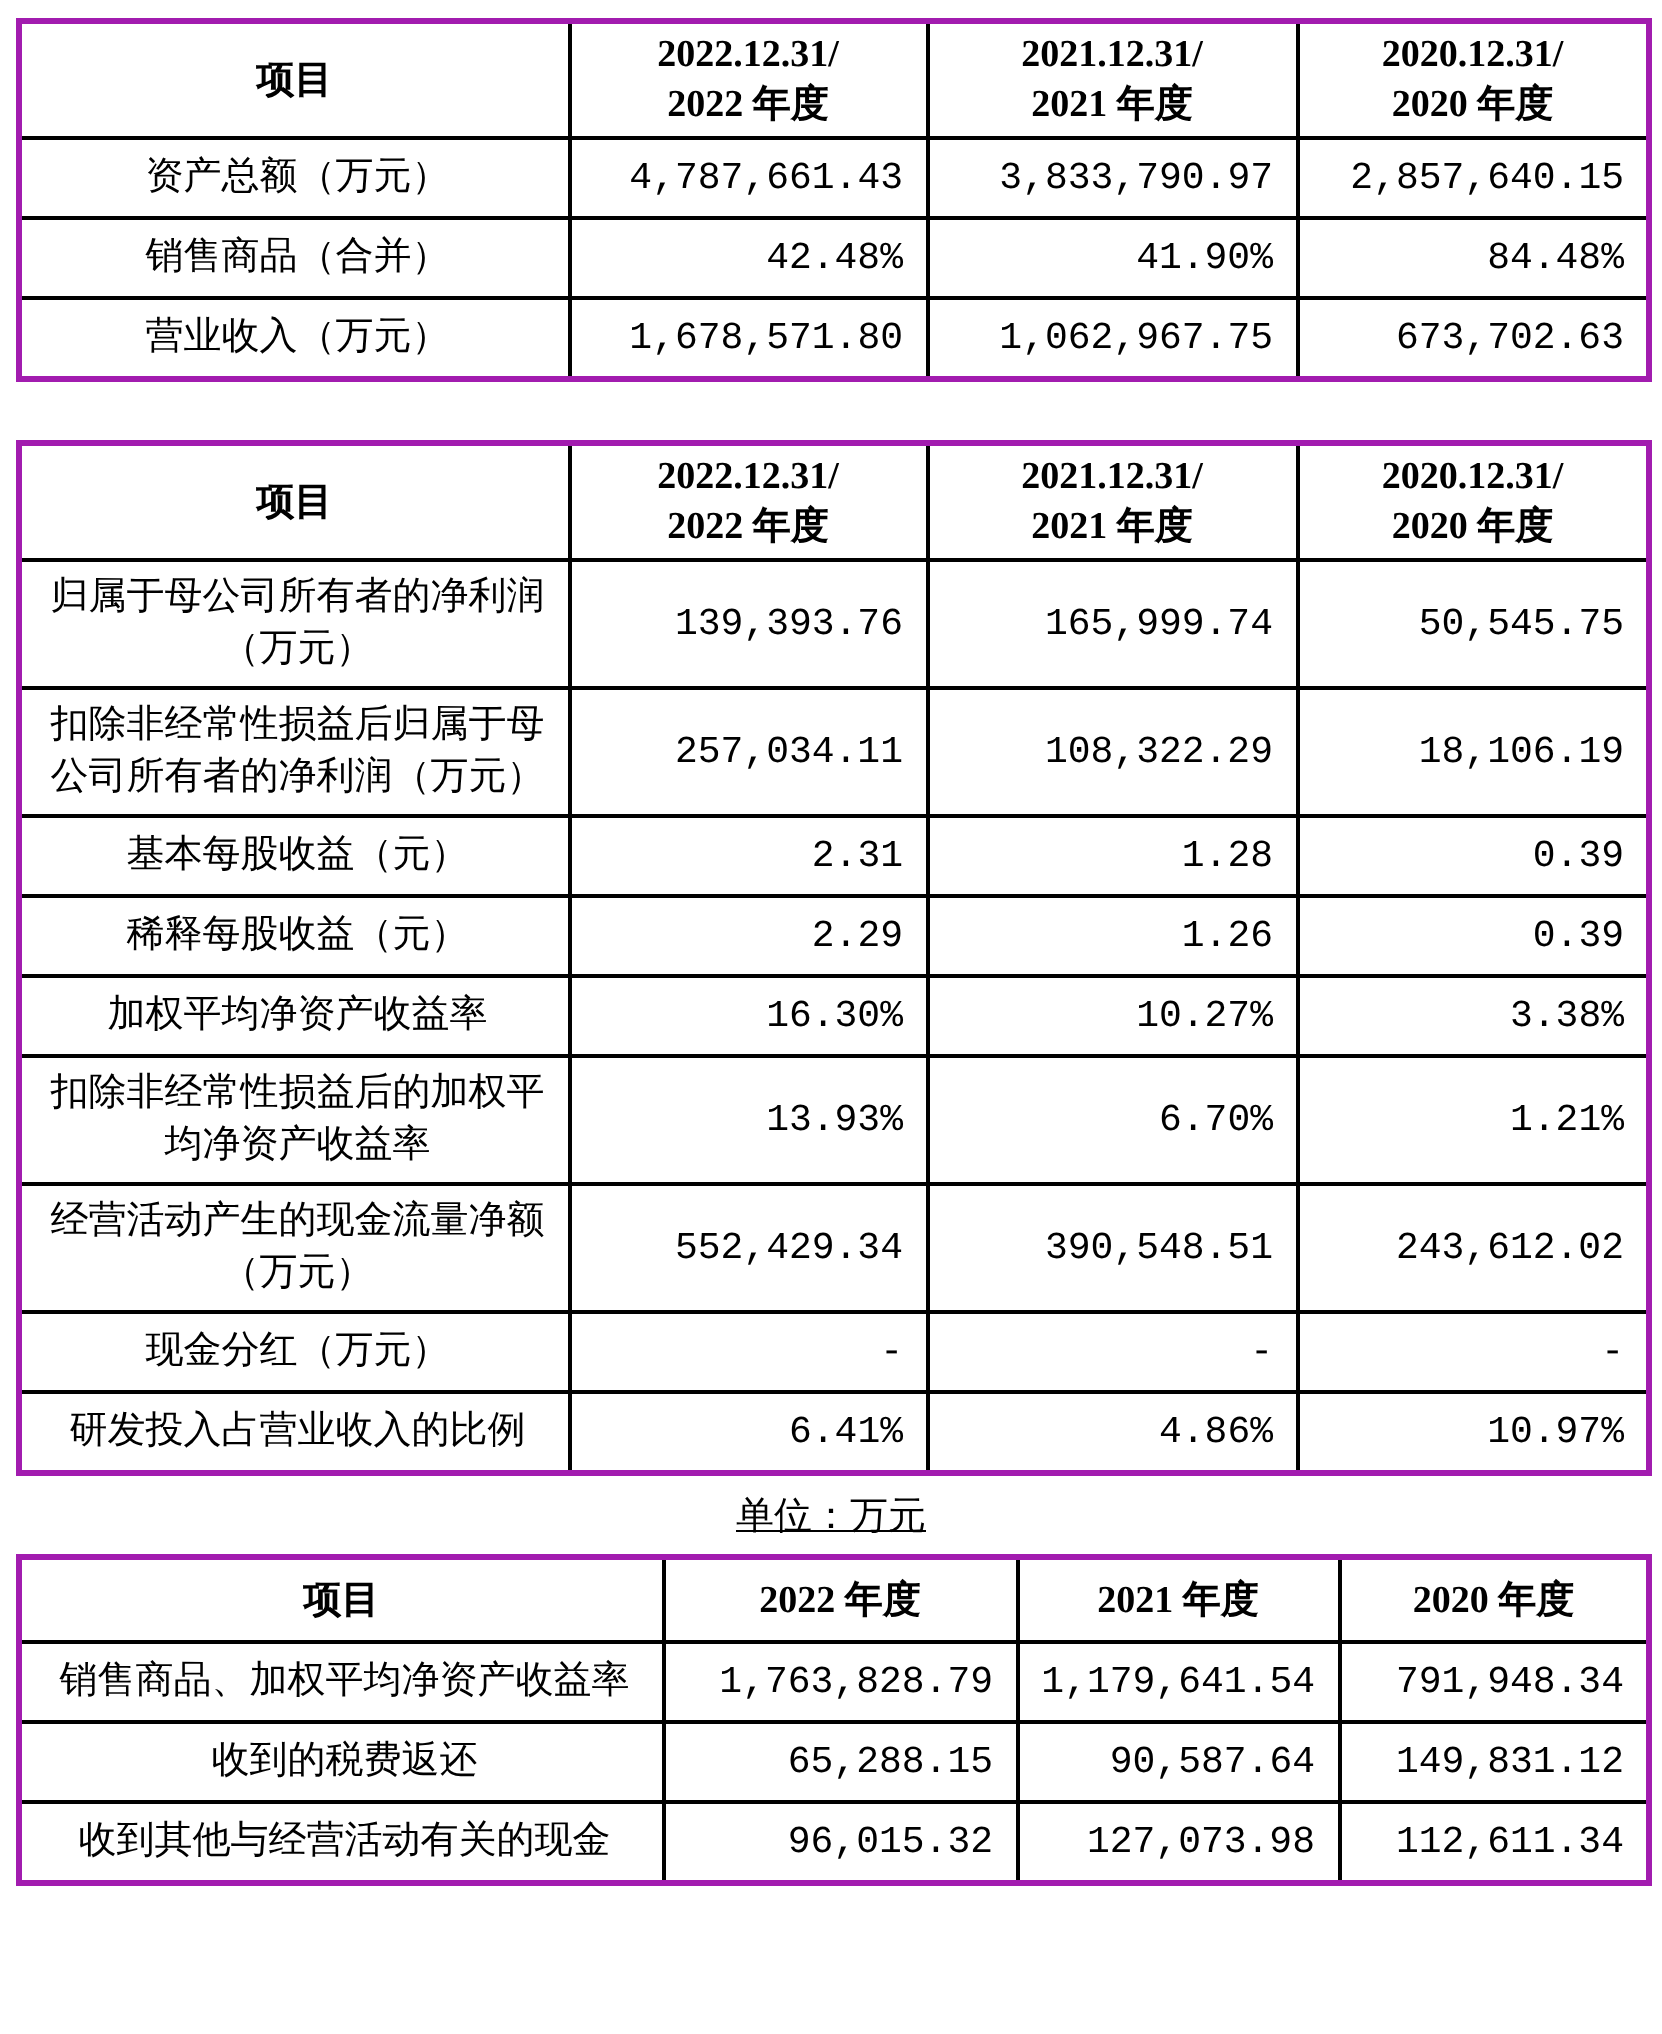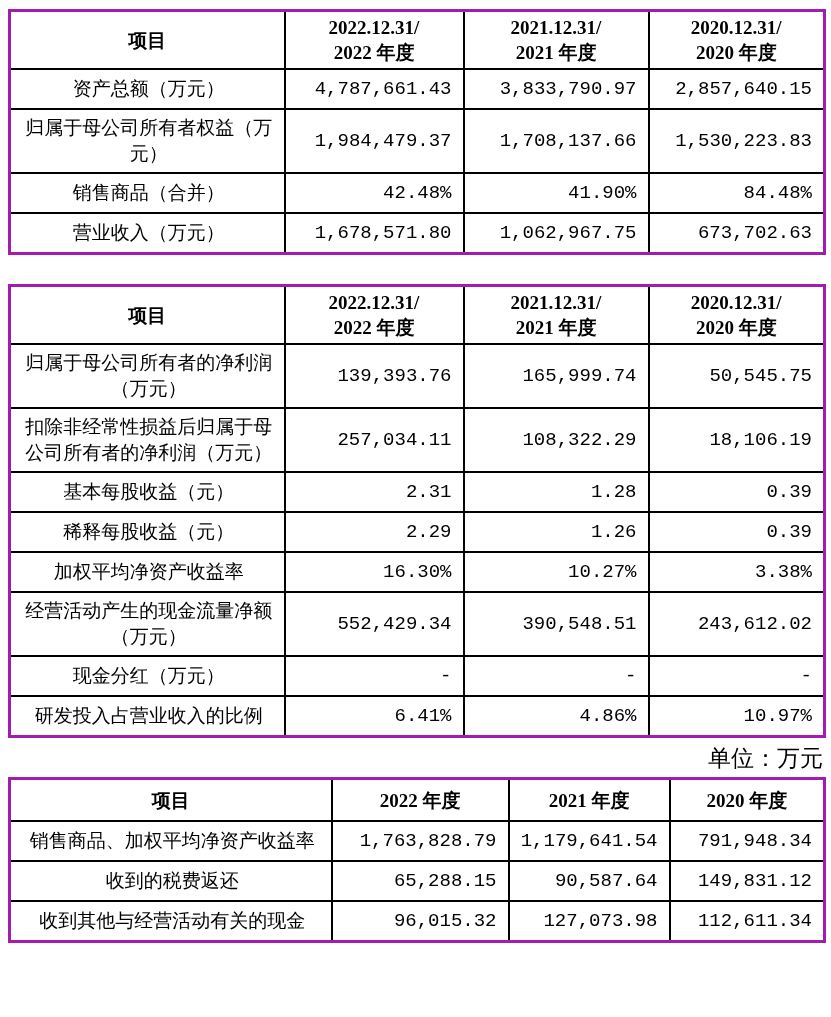--- a/index.html
+++ b/index.html
@@ -52,24 +52,25 @@
     padding-right: 8px;
   }
   table.fin td.num {
     text-align: right;
     padding-right: 11px;
     font-family: Liberation Mono, monospace;
   }
   .gap-after { margin-bottom: 29px; }
   .unit-row {
     width: 815px;
-    text-align: right;
-    font-size: 23px;
+    text-align: center;
+    font-size: 19px;
     line-height: 24px;
     margin: 9px 0 6px 0;
+    text-decoration: underline;
   }
 </style>
 </head>
 <body>
 
 <div class="page">
 
   <table class="fin t12 gap-after">
     <colgroup>
       <col style="width:275px">
@@ -89,26 +90,20 @@
       </tr>
     </thead>
     <tbody>
         <tr>
           <td class="label">资产总额（万元）</td>
           <td class="num">4,787,661.43</td>
           <td class="num">3,833,790.97</td>
           <td class="num">2,857,640.15</td>
         </tr>
         <tr>
-          <td class="label">归属于母公司所有者权益（万元）</td>
-          <td class="num">1,984,479.37</td>
-          <td class="num">1,708,137.66</td>
-          <td class="num">1,530,223.83</td>
-        </tr>
-        <tr>
           <td class="label">销售商品（合并）</td>
           <td class="num">42.48%</td>
           <td class="num">41.90%</td>
           <td class="num">84.48%</td>
         </tr>
         <tr>
           <td class="label">营业收入（万元）</td>
           <td class="num">1,678,571.80</td>
           <td class="num">1,062,967.75</td>
           <td class="num">673,702.63</td>
@@ -159,20 +154,26 @@
           <td class="num">1.26</td>
           <td class="num">0.39</td>
         </tr>
         <tr>
           <td class="label">加权平均净资产收益率</td>
           <td class="num">16.30%</td>
           <td class="num">10.27%</td>
           <td class="num">3.38%</td>
         </tr>
         <tr>
+          <td class="label">扣除非经常性损益后的加权平均净资产收益率</td>
+          <td class="num">13.93%</td>
+          <td class="num">6.70%</td>
+          <td class="num">1.21%</td>
+        </tr>
+        <tr>
           <td class="label">经营活动产生的现金流量净额（万元）</td>
           <td class="num">552,429.34</td>
           <td class="num">390,548.51</td>
           <td class="num">243,612.02</td>
         </tr>
         <tr>
           <td class="label">现金分红（万元）</td>
           <td class="num">-</td>
           <td class="num">-</td>
           <td class="num">-</td>

